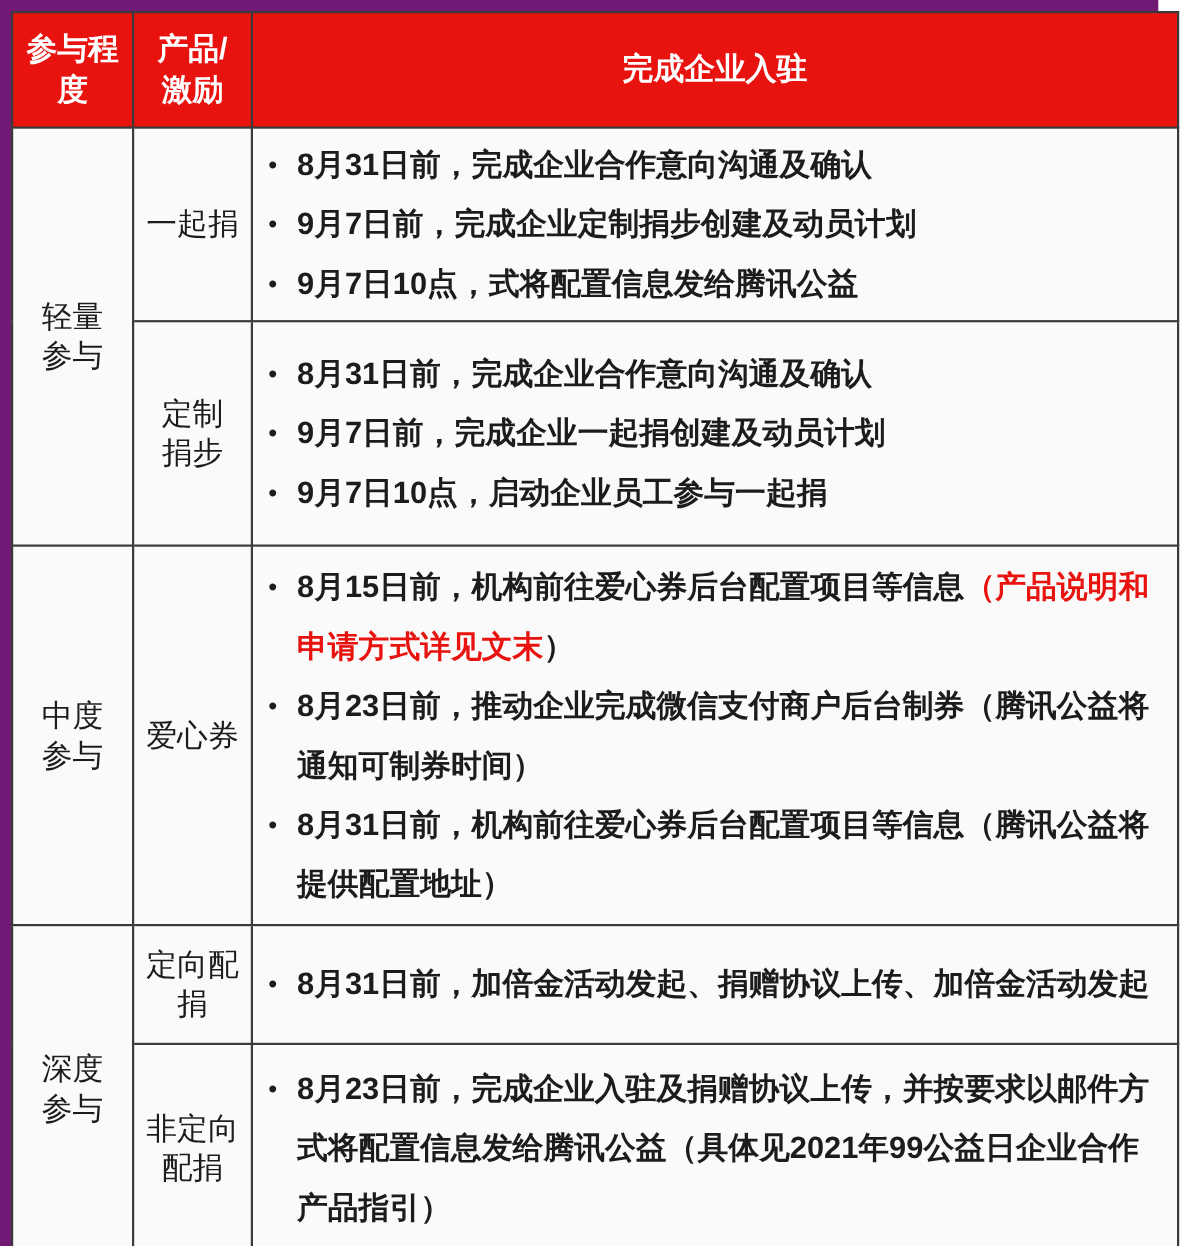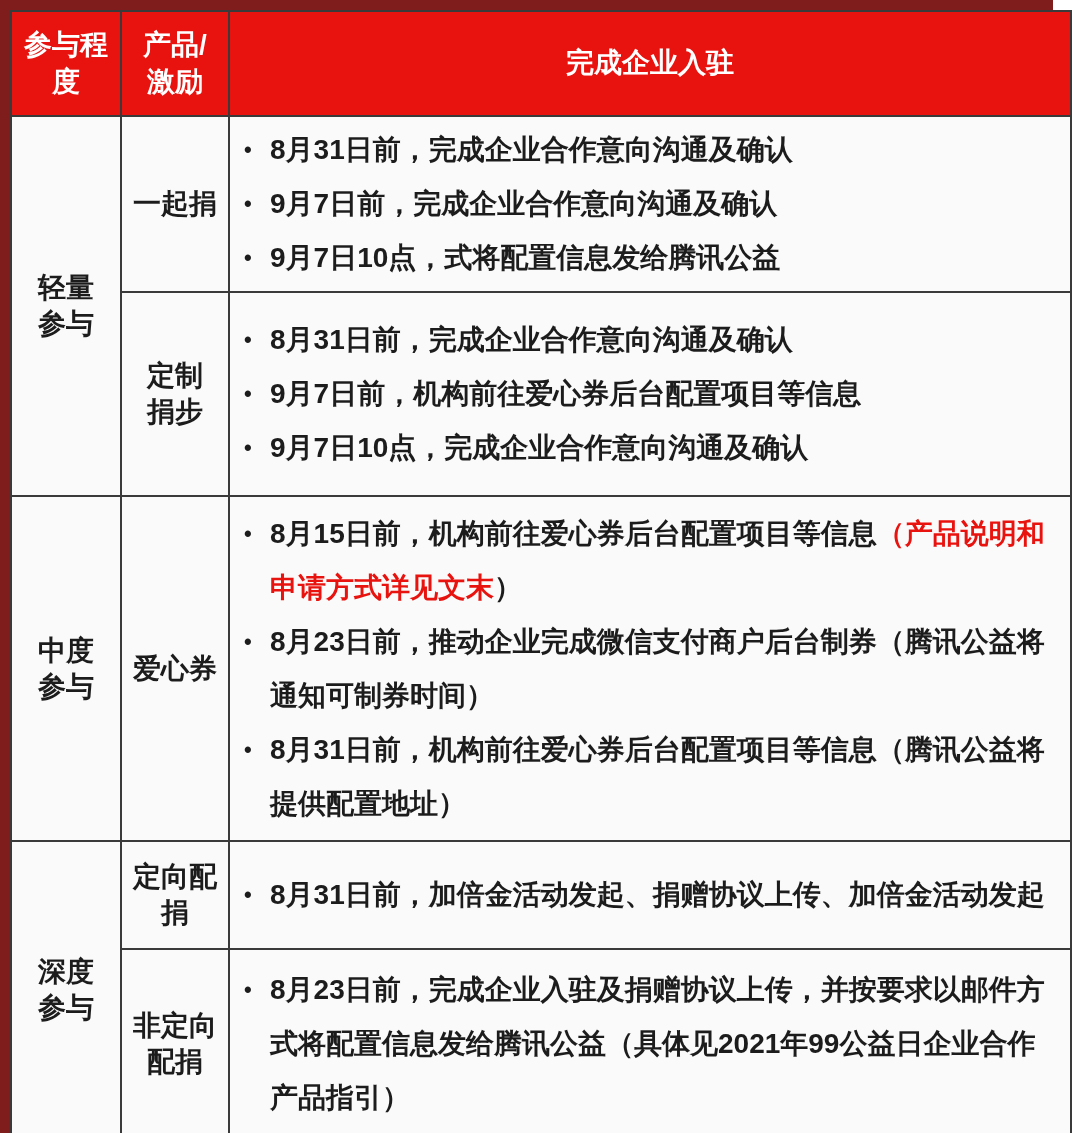--- a/index.html
+++ b/index.html
@@ -4,21 +4,21 @@
 <style>
   html, body {
     margin: 0;
     padding: 0;
     background: #ffffff;
     font-family: "Liberation Sans", "DejaVu Sans", sans-serif;
   }
   .page {
     width: 1053px;
     height: 1133px;
-    background: #7f1d1d;
+    background: #701a75;
     box-sizing: border-box;
     padding: 10px 8px 8px 10px;
   }
   table.timeline {
     border-collapse: collapse;
     width: 1062px;
     table-layout: fixed;
     background: #fafafa;
   }
   table.timeline th,
@@ -43,21 +43,21 @@
     padding: 0 4px;
   }
 
   tbody td {
     vertical-align: middle;
     background: #fafafa;
   }
   td.level-cell,
   td.product-cell {
     text-align: center;
-    font-weight: bold;
+    font-weight: normal;
     font-size: 28px;
     line-height: 1.28;
     color: #1c1c1c;
     white-space: pre-line;
     padding: 0 4px;
   }
   td.timeline-cell {
     padding: 6px 10px 6px 12px;
     color: #1c1c1c;
   }
@@ -106,31 +106,31 @@
       </tr>
     </thead>
     <tbody id="table-body">
 
     <tr>
           <td class="level-cell" rowspan="2">轻量
 参与</td>
           <td class="product-cell">一起捐</td>
           <td class="timeline-cell">
             <div class="item"><span class="bullet">•</span><span class="seg-normal">8月31日前，完成企业合作意向沟通及确认</span></div>
-            <div class="item"><span class="bullet">•</span><span class="seg-normal">9月7日前，完成企业合作意向沟通及确认</span></div>
+            <div class="item"><span class="bullet">•</span><span class="seg-normal">9月7日前，完成企业定制捐步创建及动员计划</span></div>
             <div class="item"><span class="bullet">•</span><span class="seg-normal">9月7日10点，式将配置信息发给腾讯公益</span></div>
           </td>
         </tr>
         <tr>
           <td class="product-cell">定制
 捐步</td>
           <td class="timeline-cell">
             <div class="item"><span class="bullet">•</span><span class="seg-normal">8月31日前，完成企业合作意向沟通及确认</span></div>
-            <div class="item"><span class="bullet">•</span><span class="seg-normal">9月7日前，机构前往爱心券后台配置项目等信息</span></div>
-            <div class="item"><span class="bullet">•</span><span class="seg-normal">9月7日10点，完成企业合作意向沟通及确认</span></div>
+            <div class="item"><span class="bullet">•</span><span class="seg-normal">9月7日前，完成企业一起捐创建及动员计划</span></div>
+            <div class="item"><span class="bullet">•</span><span class="seg-normal">9月7日10点，启动企业员工参与一起捐</span></div>
           </td>
         </tr>
         <tr>
           <td class="level-cell" rowspan="1">中度
 参与</td>
           <td class="product-cell">爱心券</td>
           <td class="timeline-cell">
             <div class="item"><span class="bullet">•</span><span class="seg-normal">8月15日前，机构前往爱心券后台配置项目等信息</span><span class="seg-red">（产品说明和
 申请方式详见文末</span><span class="seg-normal">）</span></div>
             <div class="item"><span class="bullet">•</span><span class="seg-normal">8月23日前，推动企业完成微信支付商户后台制券（腾讯公益将

